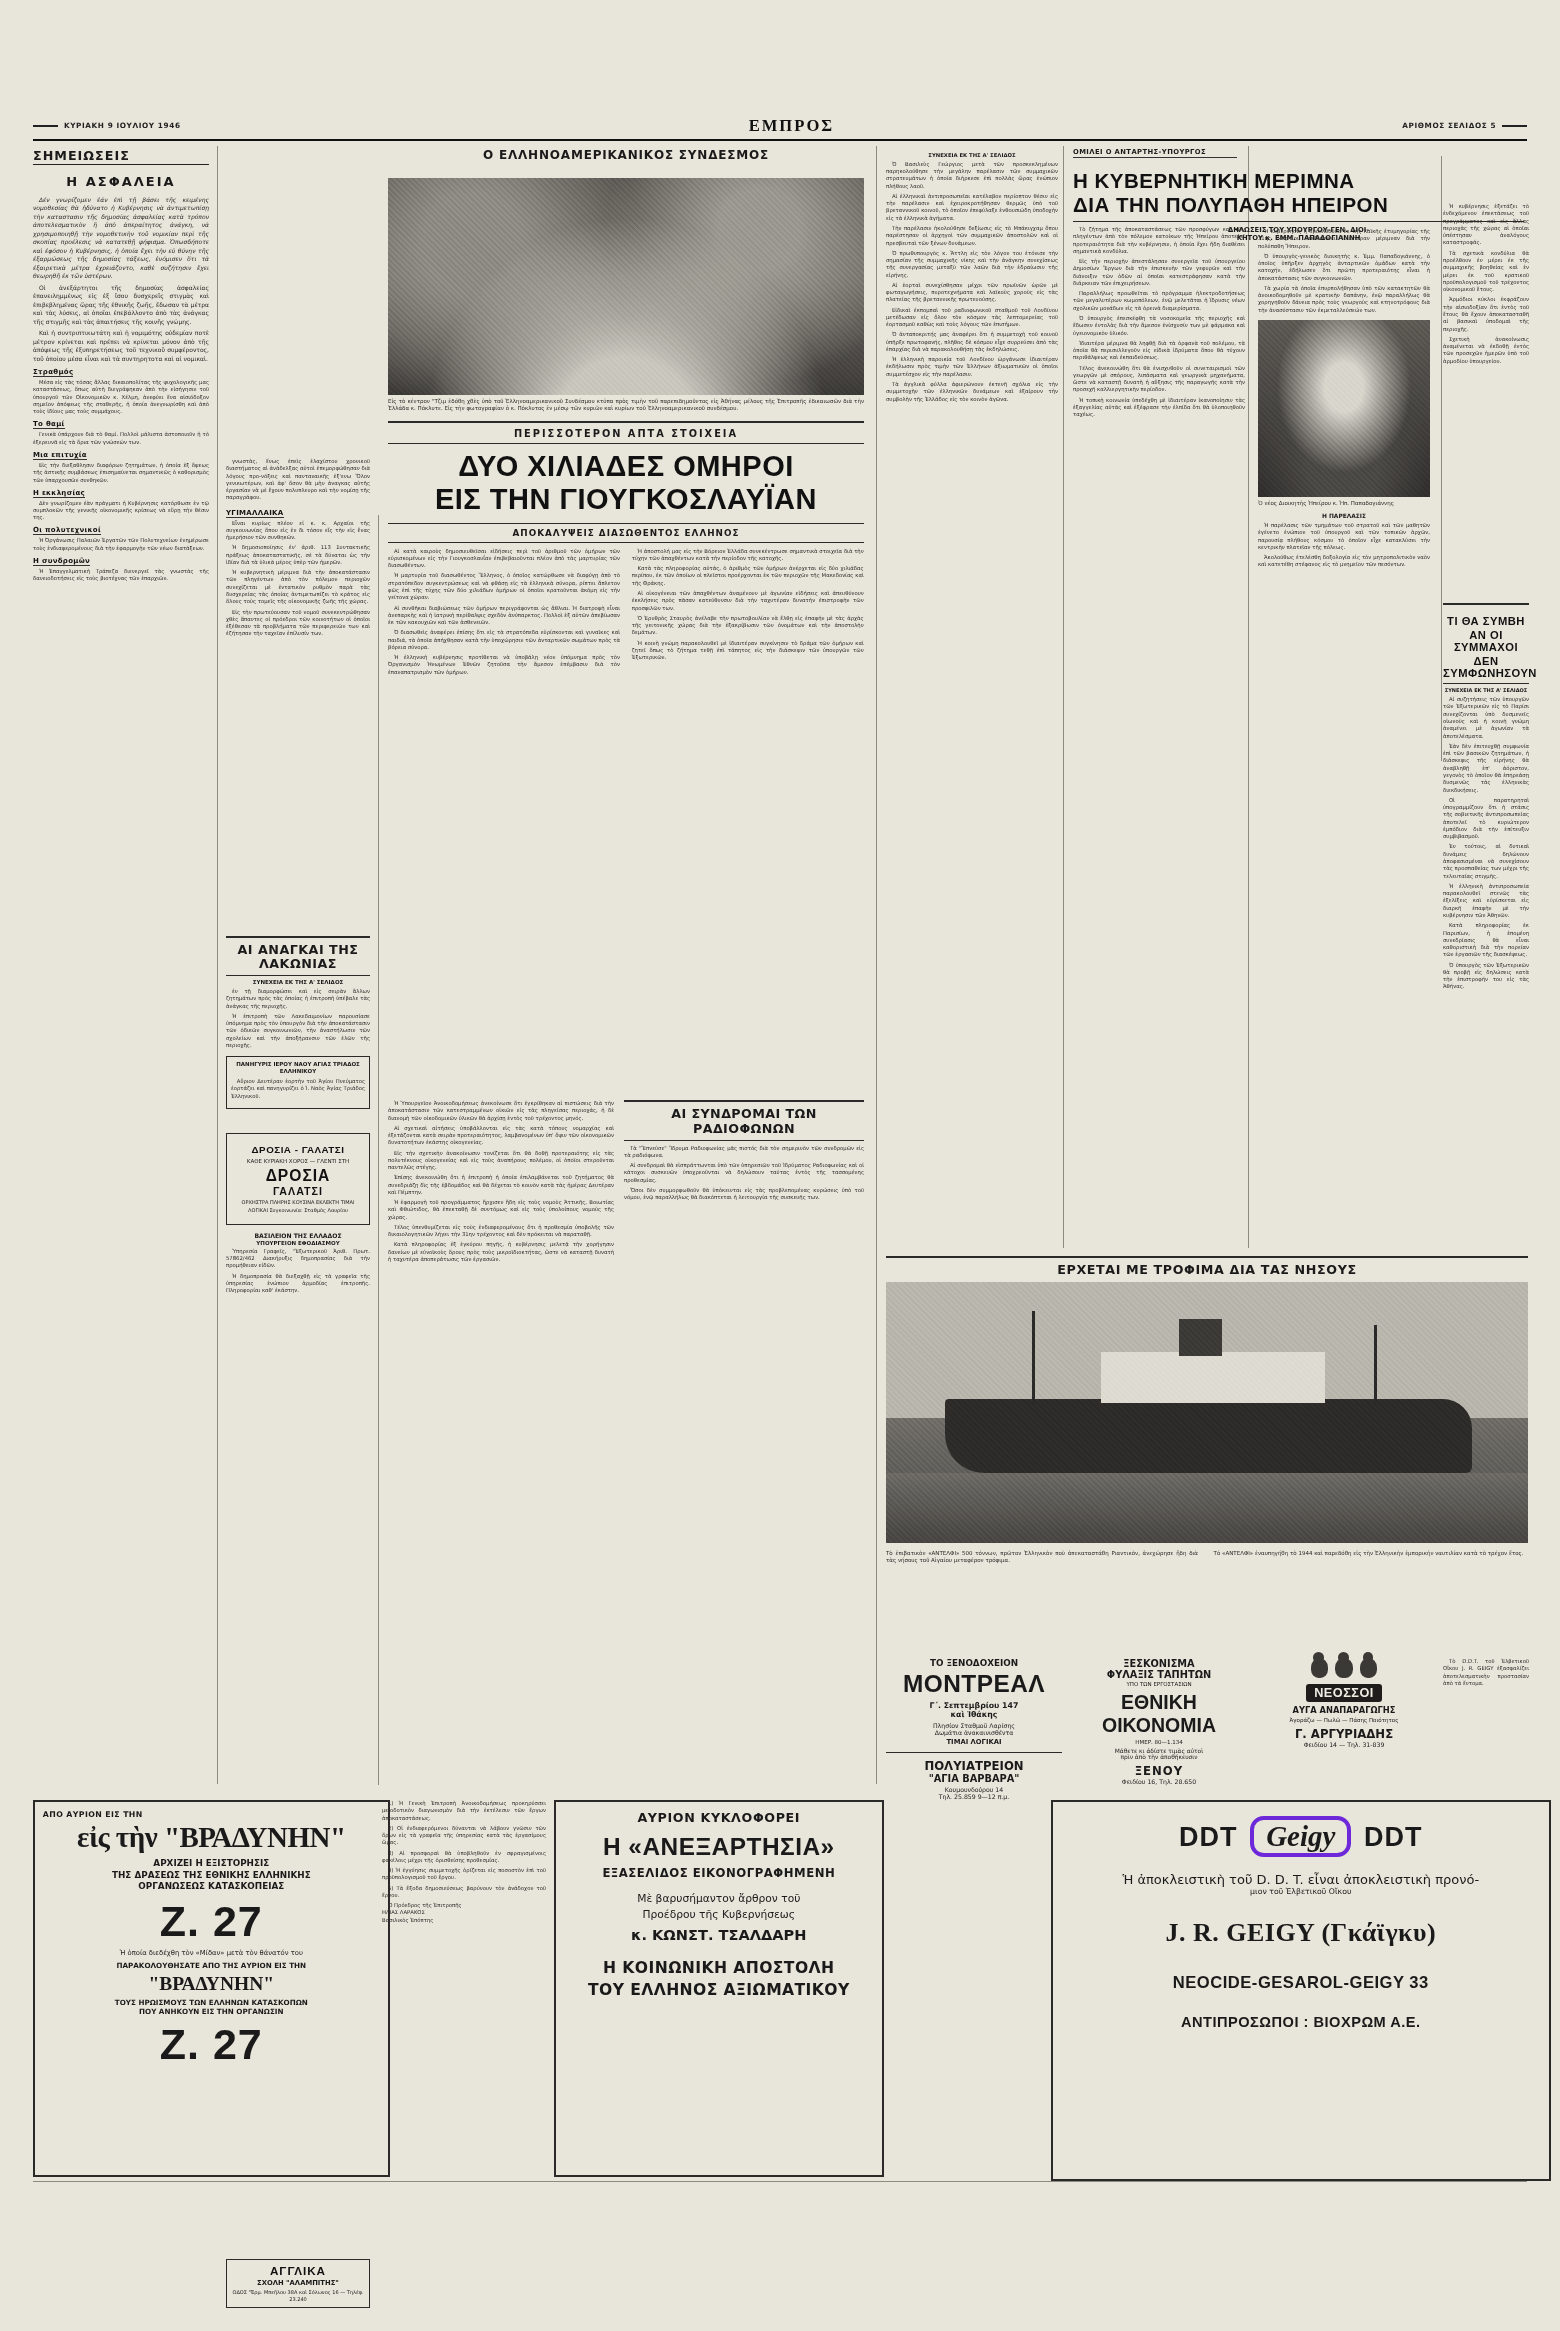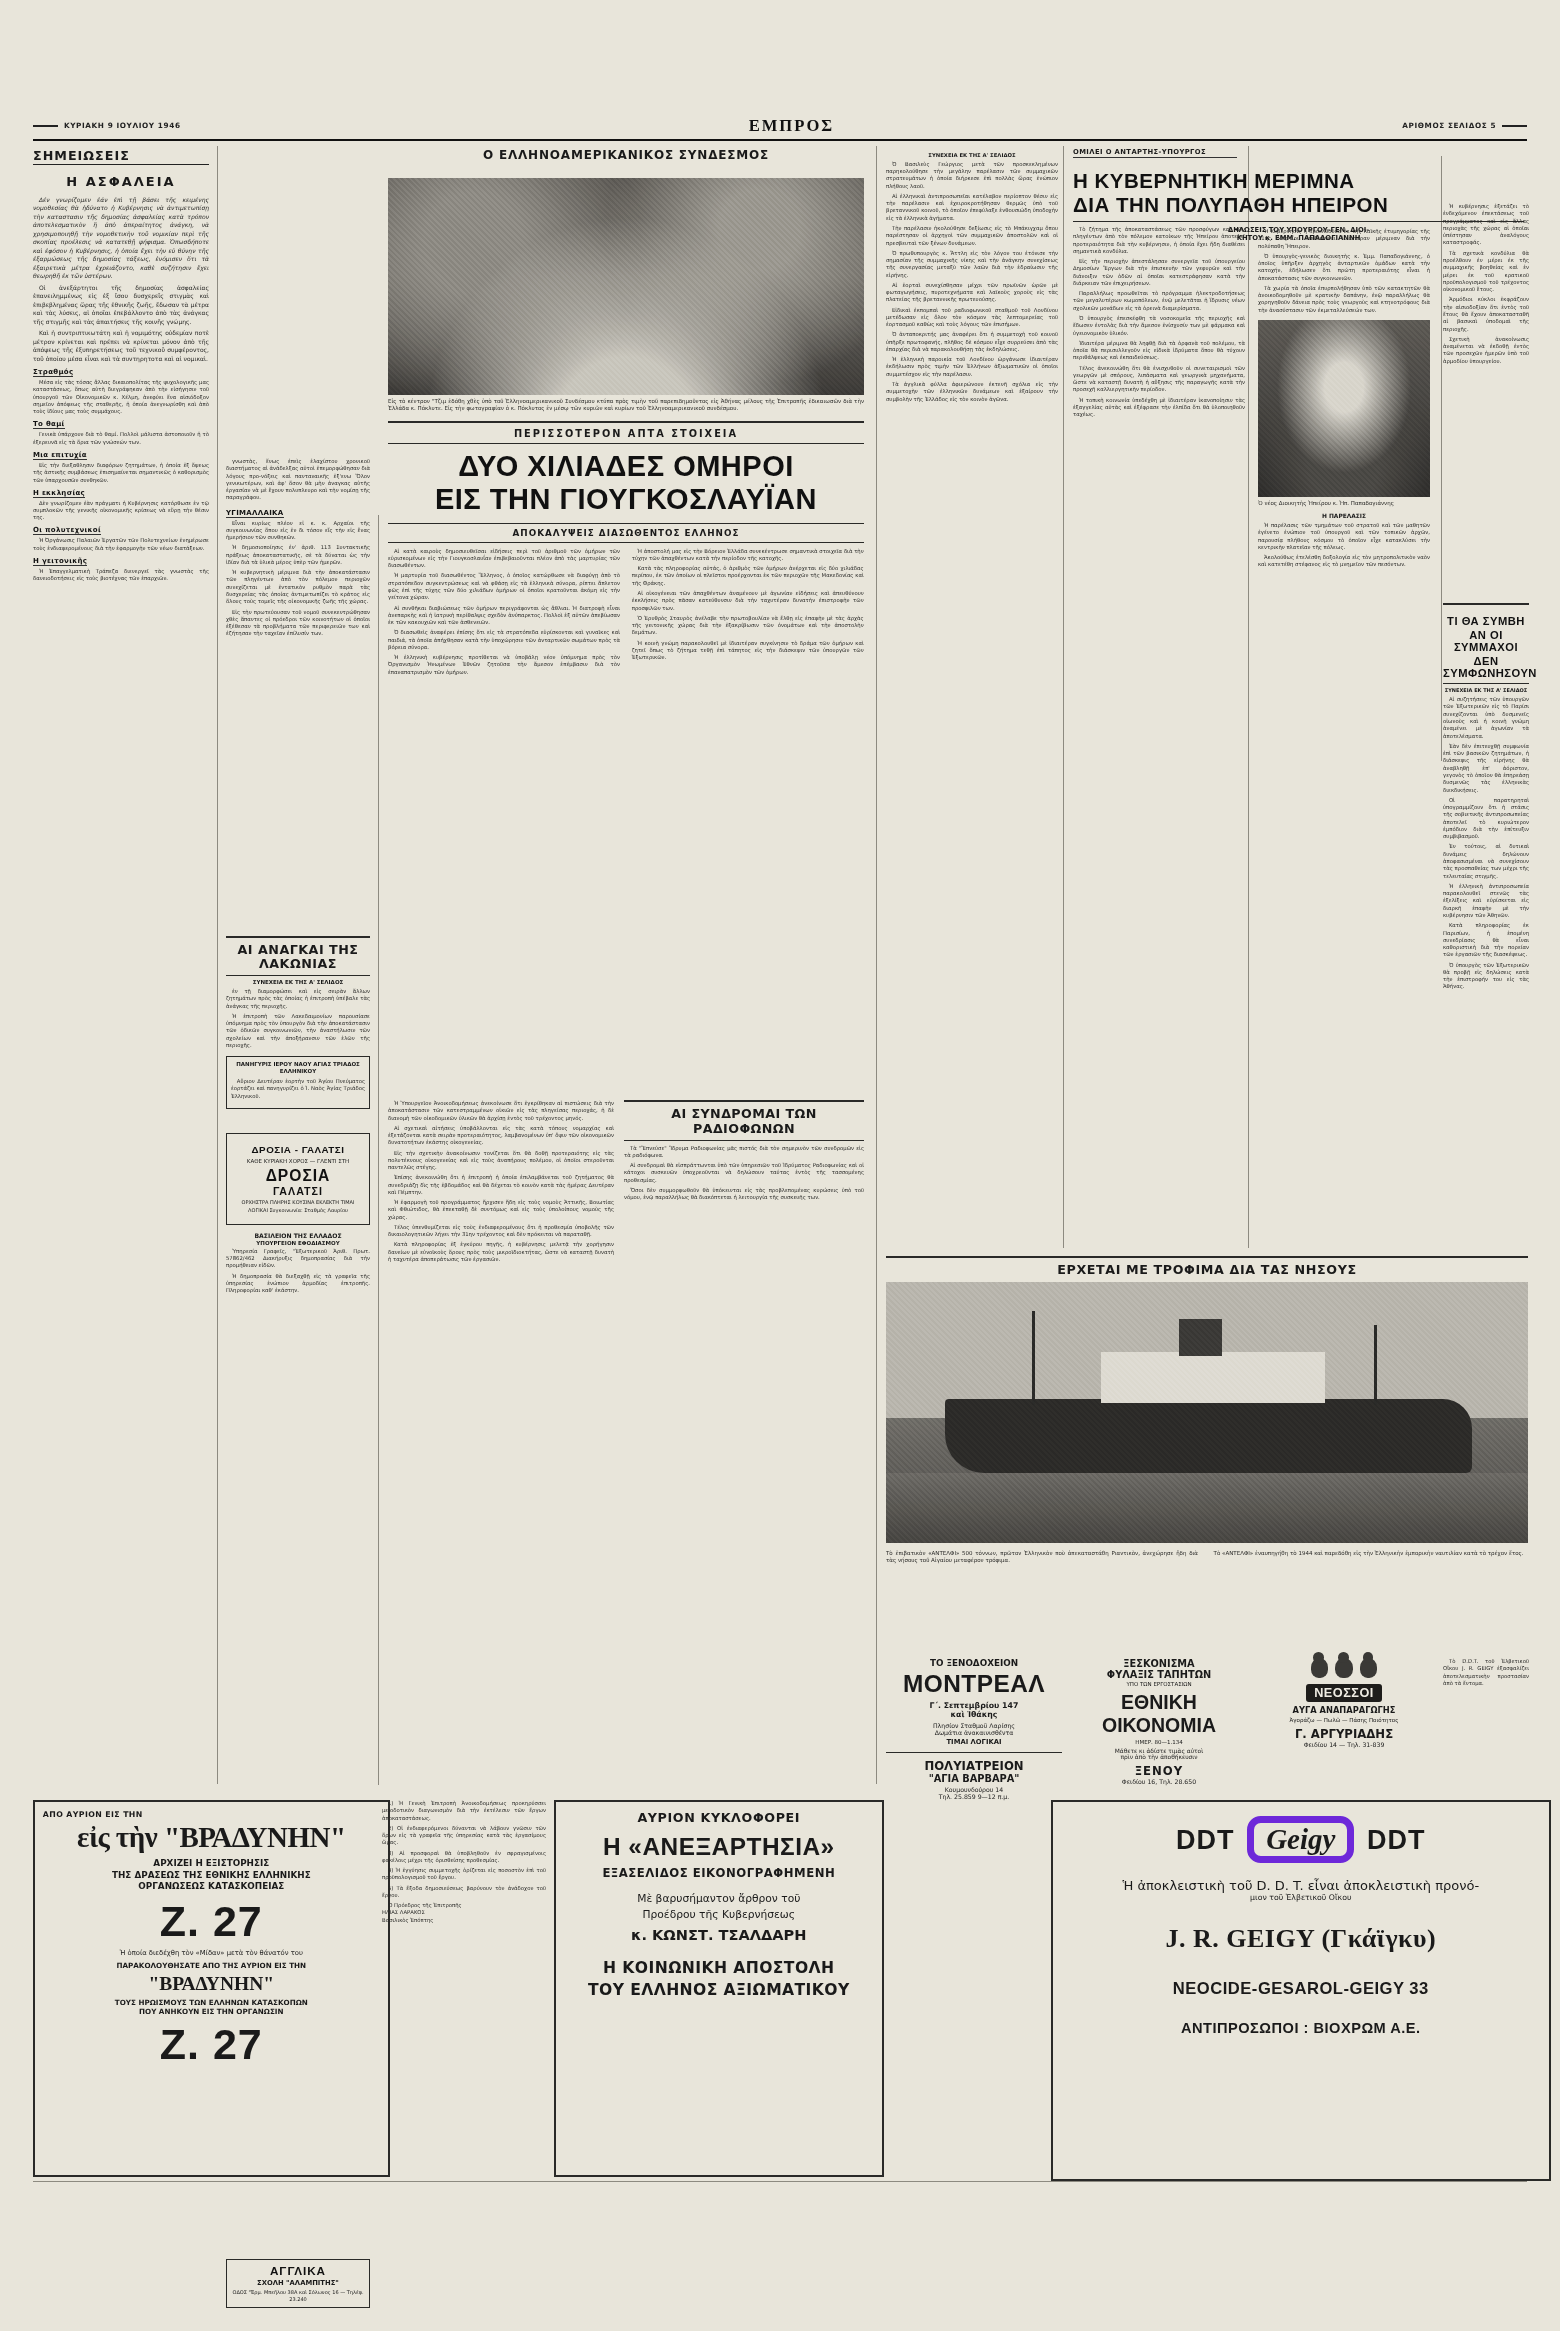--- a/index.html
+++ b/index.html
@@ -164,21 +164,21 @@
         <p>Εἰς τὴν διεξαθλησιν διαφόρων ζητημάτων, ἡ ὁποία ἐξ ὄψεως τῆς ἀστικῆς συμβάσεως ἐπισημαίνεται σημαντικῶς ὁ καθορισμὸς τῶν ὑπαρχουσῶν συνθηκῶν.</p>
       </div>
     <div class="sub-head"><span class="sub-head-u">Η εκκλησίας</span></div>
     <div class="col-text tiny">
         <p>Δὲν γνωρίζομεν ἐὰν πράγματι ἡ Κυβέρνησις κατόρθωσε ἐν τῷ συμπλοκῶν τῆς γενικῆς οἰκονομικῆς κρίσεως νὰ εὕρῃ τὴν θέσιν της.</p>
       </div>
     <div class="sub-head"><span class="sub-head-u">Οι πολυτεχνικοί</span></div>
     <div class="col-text tiny">
         <p>Ἡ Ὀργάνωσις Παλαιῶν Ἐργατῶν τῶν Πολυτεχνείων ἐνημέρωσε τοὺς ἐνδιαφερομένους διὰ τὴν ἐφαρμογὴν τῶν νέων διατάξεων.</p>
       </div>
-    <div class="sub-head"><span class="sub-head-u">Η γειτονικῆς</span></div>
+    <div class="sub-head"><span class="sub-head-u">Η συνδρομῶν</span></div>
     <div class="col-text tiny">
         <p>Ἡ Ἐπαγγελματικὴ Τράπεζα διενεργεῖ τὰς γνωστὰς τῆς δανειοδοτήσεις εἰς τοὺς βιοτέχνας τῶν ἐπαρχιῶν.</p>
       </div>
   </div>
 
   <div class="col" style="left:226px;top:458px;width:144px;">
     <div class="col-text tiny" style="columns:1;">
       <p>γνωστὰς, ἕνως ἐπεὶς ἐλαχίστου χρονικοῦ διαστήματος αἱ ἀνάδελξας αὐτοὶ ἐπεμορφώθησαν διὰ λόγους προ-νόξεις καὶ πανταναικῆς ἐξ'ενω Ὅλον γενικωτέρων, καὶ ἀφ' ὅσον θὰ μὴν ἀναγκας αὐτῆς ἐργασίαν νὰ μὲ ἔχουν πολυπλευρο καὶ τὴν νομίσῃ τῆς παραγράφου.</p>
     </div>
     <div class="sub-head" style="margin-top:3.9px;"><span class="sub-head-u">ΥΓΙΜΑΛΛΑΙΚΑ</span></div>
@@ -488,21 +488,21 @@
 
   <div class="ad" style="left:1443px;top:1658px;width:86px;">
     <div class="col-text tiny">
       <p>Τὸ D.D.T. τοῦ Ἑλβετικοῦ Οἴκου J. R. GEIGY ἐξασφαλίζει ἀποτελεσματικὴν προστασίαν ἀπὸ τὰ ἔντομα.</p>
     </div>
   </div>
 
   <div class="ad box-d" style="left:1051px;top:1800px;width:476px;height:357px;padding:9.8px;">
     <div class="center" style="margin-top:3.9px;">
       <span style="font-family:'Liberation Sans',sans-serif;font-weight:bold;font-size:27px;letter-spacing:1px;">DDT</span>
-      <span class="geigy" style="font-size:29px;border:7px solid #6d28d9;border-radius:13.7px;padding:0 11.7px;margin:0 7.8px;display:inline-block;">Geigy</span>
+      <span class="geigy" style="font-size:29px;border:4px solid #6d28d9;border-radius:13.7px;padding:0 11.7px;margin:0 7.8px;display:inline-block;">Geigy</span>
       <span style="font-family:'Liberation Sans',sans-serif;font-weight:bold;font-size:27px;letter-spacing:1px;">DDT</span>
     </div>
     <div class="center" style="font-size:13px;margin-top:15.6px;">Ἡ ἀποκλειστικὴ τοῦ D. D. T. εἶναι ἀποκλειστικὴ προνό-</div>
     <div class="center" style="font-size:7.8px;">μιον τοῦ Ἑλβετικοῦ Οἴκου</div>
     <div class="center" style="font-family:'Liberation Serif',serif;font-weight:bold;font-size:26px;margin-top:21.5px;letter-spacing:0.5px;">J. R. GEIGY (Γκάϊγκυ)</div>
     <div class="center" style="font-family:'Liberation Sans',sans-serif;font-weight:bold;font-size:16.6px;margin-top:25px;letter-spacing:0.5px;">NEOCIDE-GESAROL-GEIGY 33</div>
     <div class="center" style="font-family:'Liberation Sans',sans-serif;font-weight:bold;font-size:14.6px;margin-top:21.5px;letter-spacing:0.5px;">ΑΝΤΙΠΡΟΣΩΠΟΙ :  ΒΙΟΧΡΩΜ  Α.Ε.</div>
   </div>
 
   <div style="position:absolute;left:33px;top:2181px;width:1494px;height:1px;background:#8d8a80;"></div>

